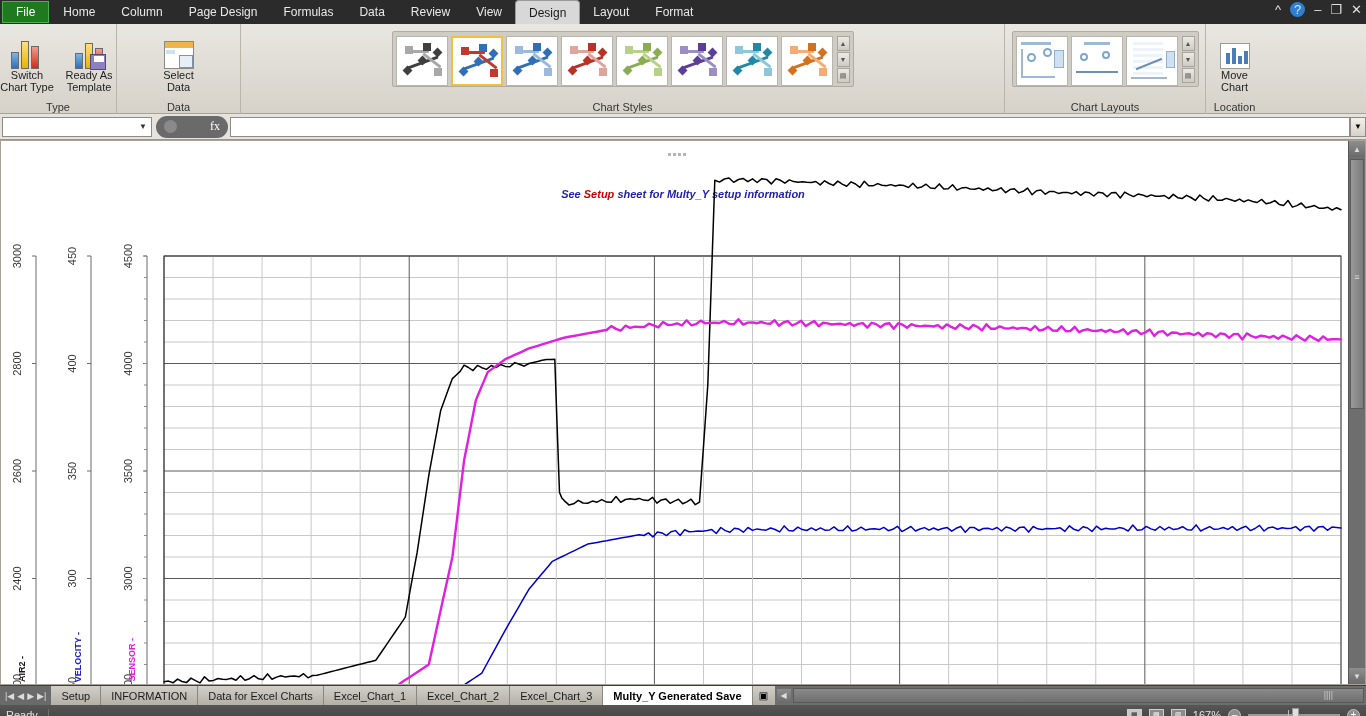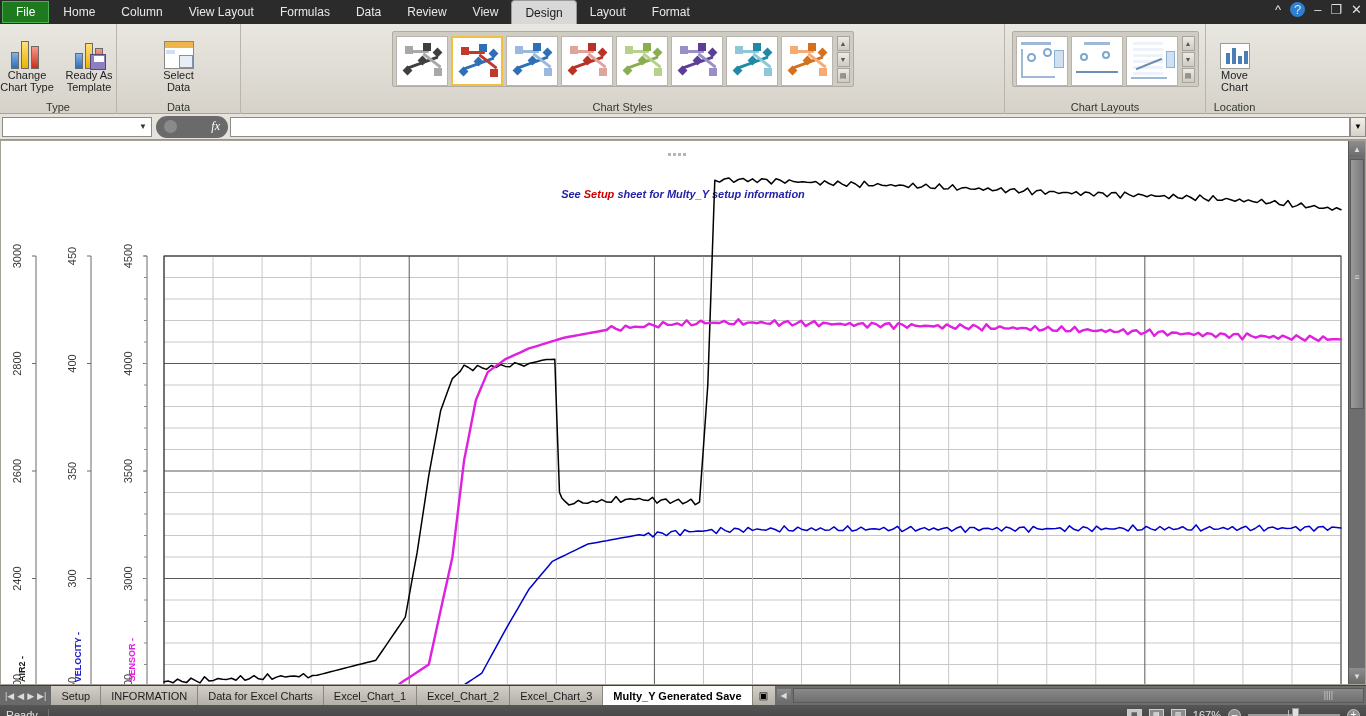--- a/index.html
+++ b/index.html
@@ -97,21 +97,21 @@
   .fbar{ height:26px; background:#e6e3dd; display:flex; align-items:center;
          border-bottom:1px solid #9a968e; }
   .namebox{
     width:150px;height:20px;margin-left:2px;background:#fff;border:1px solid #8f8b84;
     display:flex;align-items:center;justify-content:flex-end;padding-right:4px;font-size:11px;
   }
   .cheva{ font-size:8px;color:#333;}
   .fxzone{ width:72px;height:22px;background:#6a6a6a;border-radius:11px;margin-left:4px;
            display:flex;align-items:center;justify-content:space-between;padding:0 8px;}
   .fxzone .circ{width:13px;height:13px;border-radius:50%;background:#8a8a8a;}
-  .fxzone .fx{color:#fff;font-style:italic;font-size:12px;font-family:"Liberation Serif",serif;}
+  .fxzone .fx{color:#fff;font-size:12px;font-family:"Liberation Serif",serif;}
   .fline{ flex:1;height:20px;background:#fff;border:1px solid #8f8b84;margin:0 0 0 2px; }
   .fdrop{ width:16px;height:20px;background:linear-gradient(#f2f0ea,#d6d2ca);
           border:1px solid #8f8b84;display:flex;align-items:center;justify-content:center;font-size:8px;}
   
   .docarea{ position:relative; height:545px; background:#fff;
             border:1px solid #a6a29a; margin:0; overflow:hidden;}
   .chartwrap{ position:absolute; inset:0; background:#fff; }
   .handle{ position:absolute; top:1px; left:50%; transform:translateX(-50%);
            width:30px;height:5px; }
   .handle i{display:inline-block;width:3px;height:3px;background:#b5b5b5;margin-right:2px;}
@@ -170,21 +170,21 @@
   .zcirc{width:13px;height:13px;border-radius:50%;background:#8e8e8e;border:1px solid #c0c0c0;
          display:flex;align-items:center;justify-content:center;color:#fff;font-size:10px;line-height:1;}
 </style>
 </head>
 <body>
 
 <div class="tabstrip">
   <div class="tab file">File</div>
   <div class="tab">Home</div>
   <div class="tab">Column</div>
-  <div class="tab">View Layout</div>
+  <div class="tab">Page Design</div>
   <div class="tab">Formulas</div>
   <div class="tab">Data</div>
   <div class="tab">Review</div>
   <div class="tab">View</div>
   <div class="tab active">Design</div>
   <div class="tab">Layout</div>
   <div class="tab">Format</div>
 
   <div class="winbtns">
     <span>^</span>
@@ -200,21 +200,21 @@
   <div class="rgroup" style="width:116px">
     <div class="gbody">
       <div class="bigbtn">
         <div class="ico">
           <div class="colchart">
               <i class="cc1"></i>
               <i class="cc2"></i>
               <i class="cc3"></i>
             </div>
         </div>
-        <div>Change</div>
+        <div>Switch</div>
         <div>Chart Type</div>
       </div>
       <div class="bigbtn">
         <div class="ico">
           <div class="colchart" style="width:30px">
               <i class="cc1" style="height:16px"></i>
               <i class="cc2" style="height:26px"></i>
               <i class="cc3" style="height:21px"></i>
               <span class="disk"></span>
             </div>

